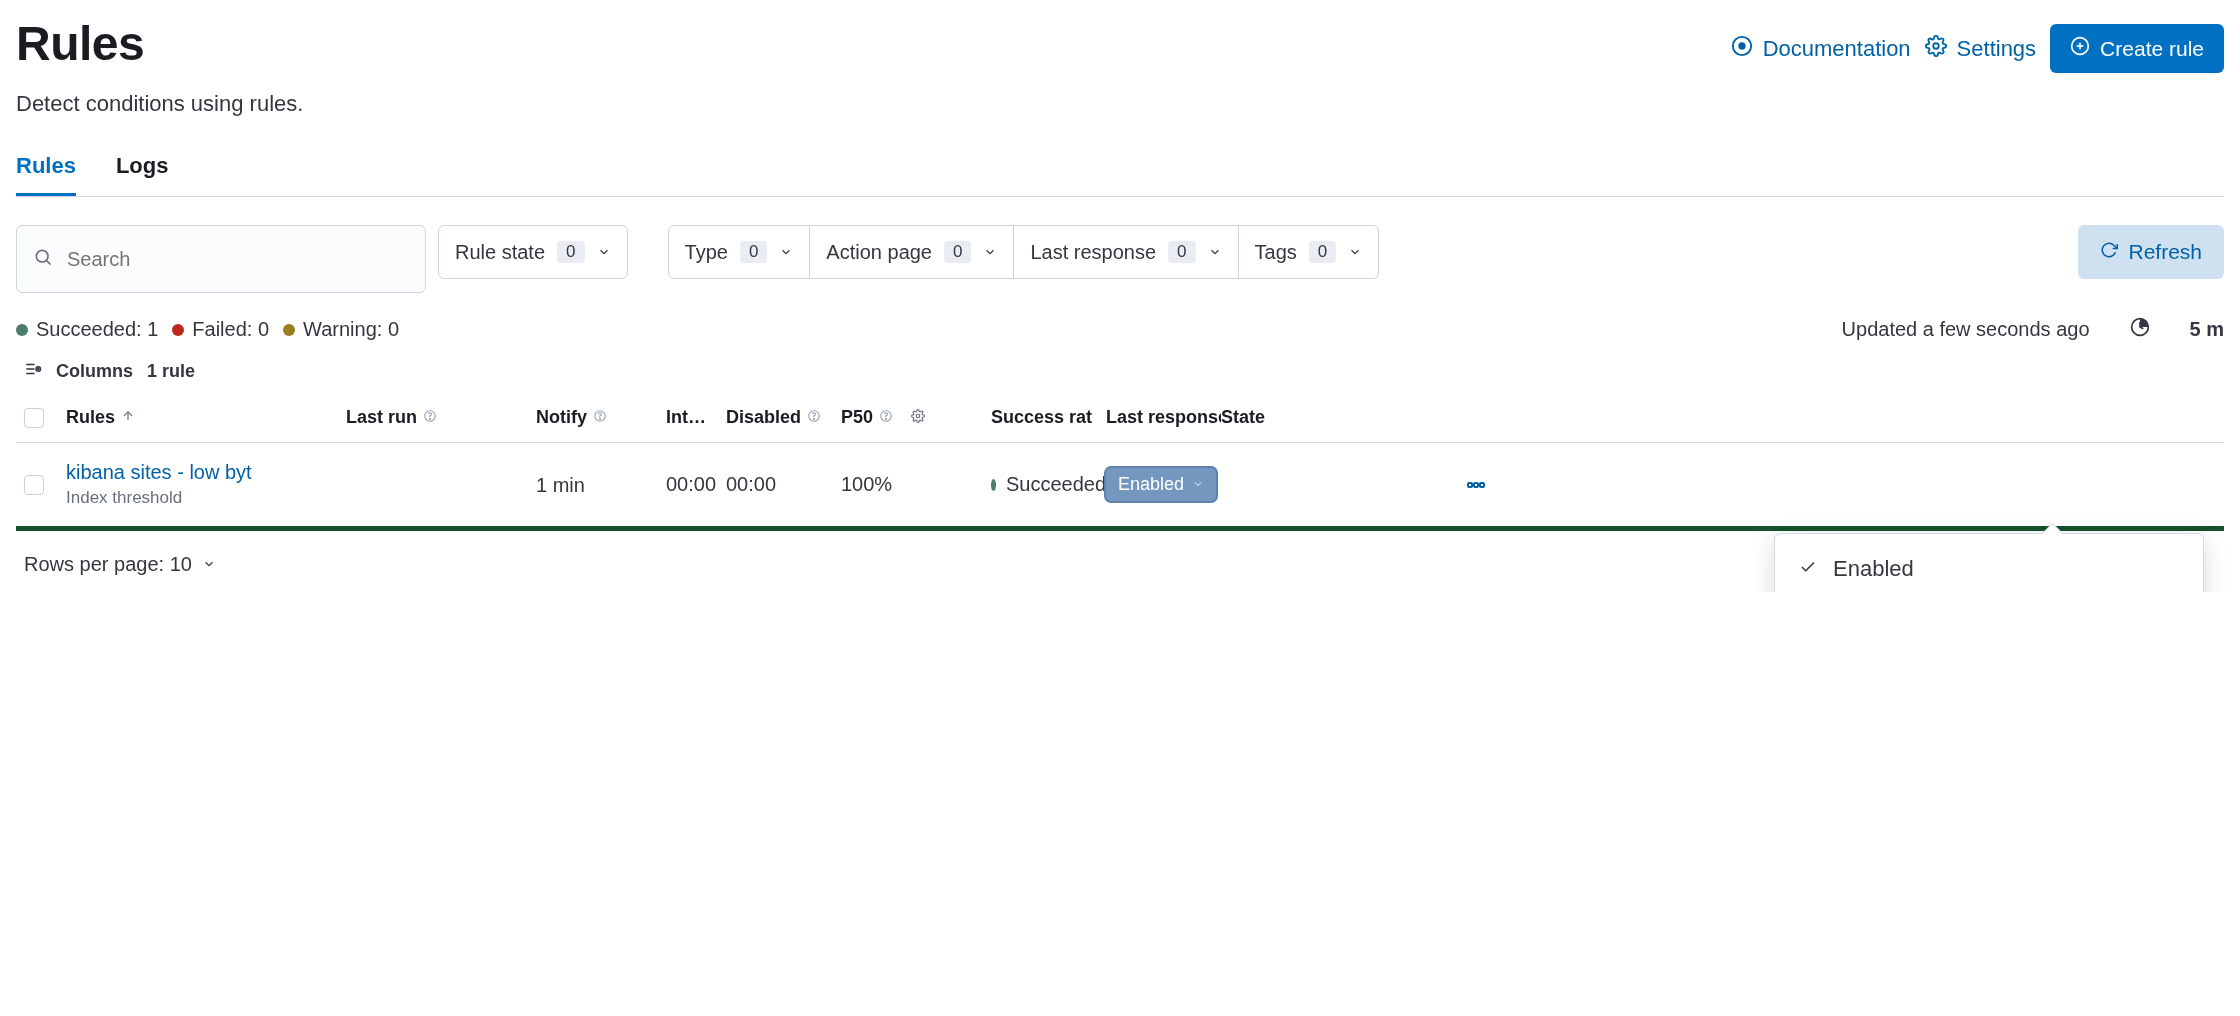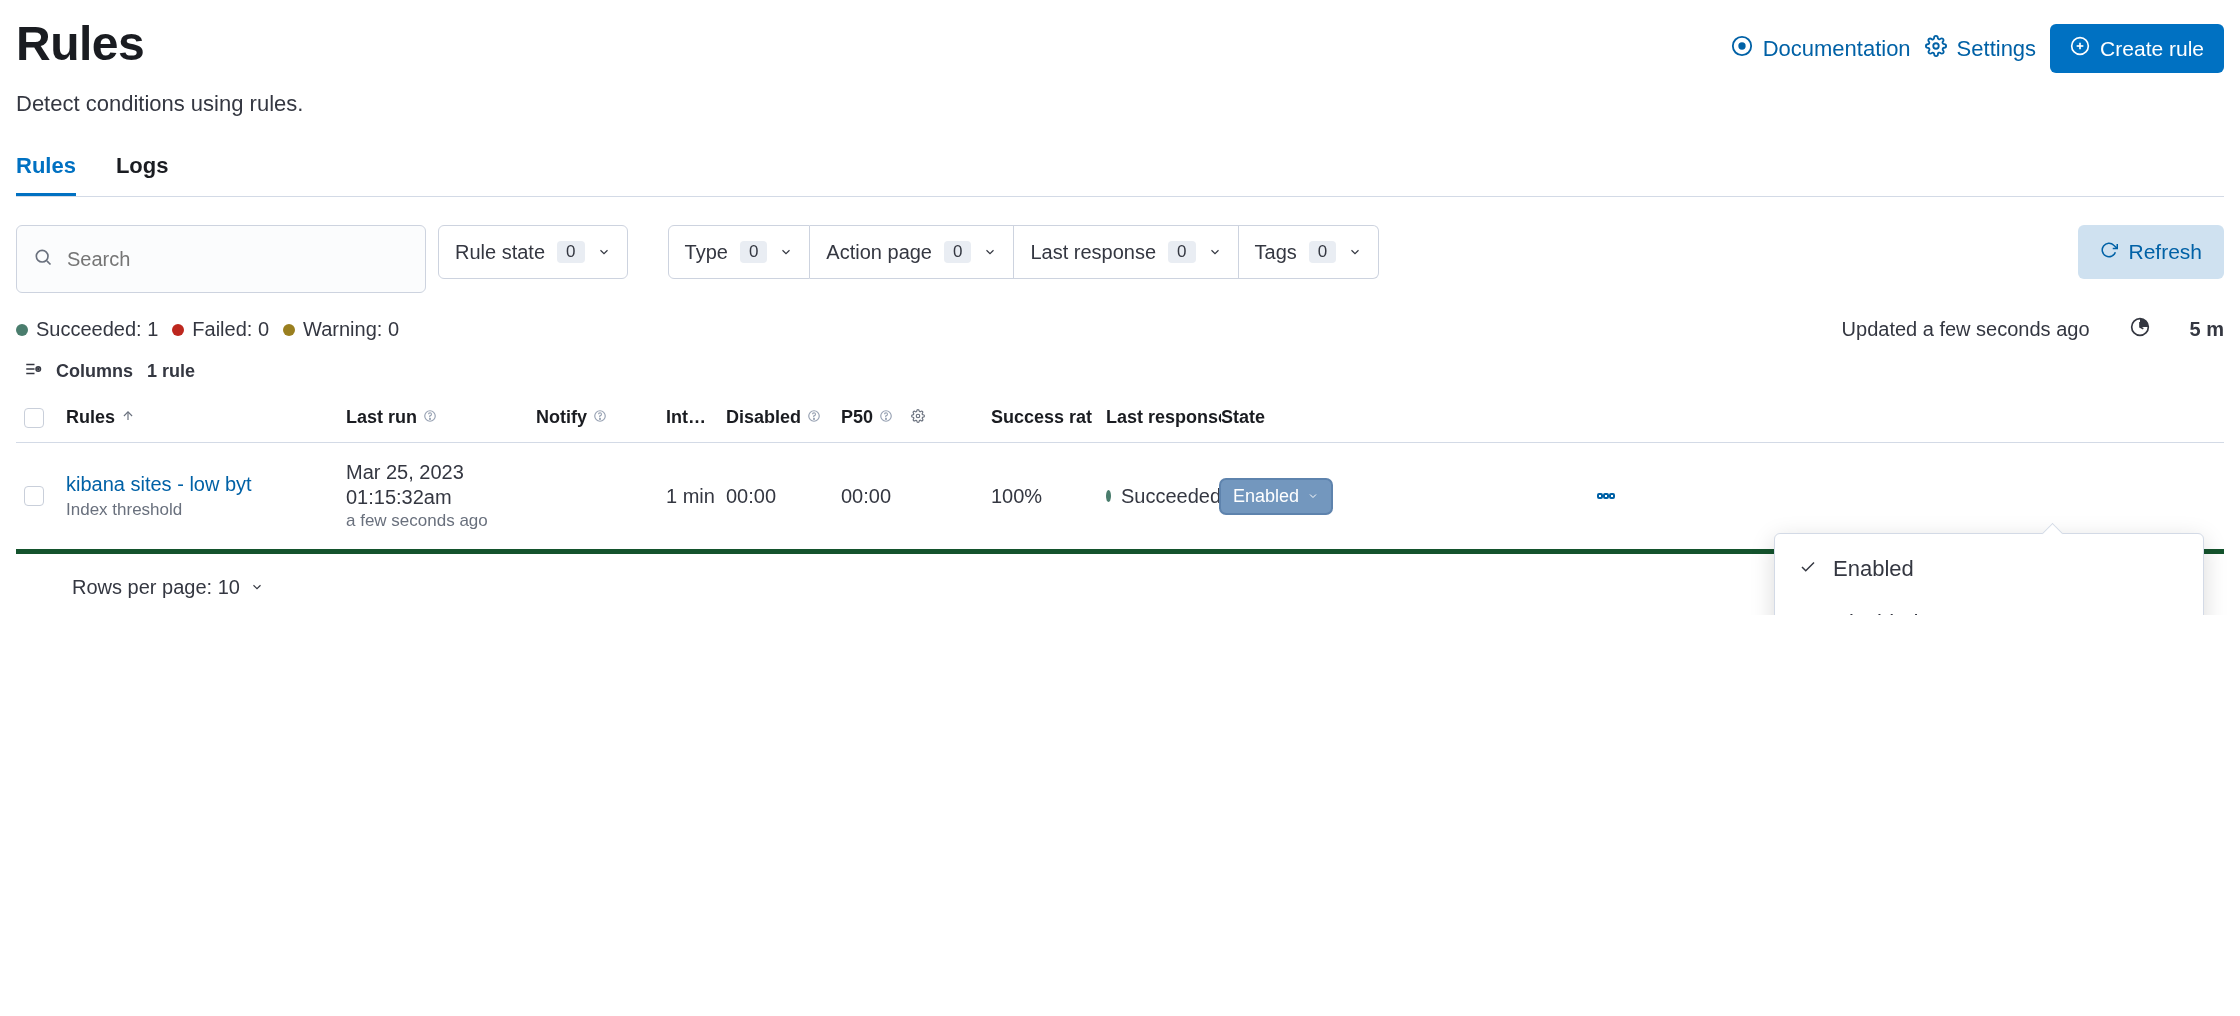--- a/index.html
+++ b/index.html
@@ -56,21 +56,21 @@
 .succ-pill { display: flex; align-items: center; gap: 10px; }
 .state-badge { background: #7397be; color: #fff; border-radius: 5px; padding: 6px 12px; font-size: 18px; font-weight: 500; display: inline-flex; align-items: center; gap: 8px; cursor: pointer; box-shadow: 0 0 0 2px #5e83ad; }
 .state-badge svg { width: 12px; height: 12px; }
 .actions-icon { color: #0061a6; cursor: pointer; display: flex; justify-content: center; }
 .actions-icon svg { width: 24px; height: 24px; }
 .popover { position: absolute; top: 90px; right: 20px; background: #fff; border: 1px solid #d3dae6; border-radius: 6px; box-shadow: 0 6px 24px rgba(0,0,0,0.15); padding: 8px 0; min-width: 430px; z-index: 10; }
 .popover::before { content: ""; position: absolute; top: -8px; left: 270px; width: 14px; height: 14px; background: #fff; border-left: 1px solid #d3dae6; border-top: 1px solid #d3dae6; transform: rotate(45deg); }
 .pop-item { display: flex; align-items: center; gap: 16px; padding: 14px 24px; font-size: 22px; color: #343741; cursor: pointer; }
 .pop-item svg { width: 18px; height: 18px; color: #343741; }
 .pop-item .check-slot { width: 18px; }
-.pager { margin-top: 22px; font-size: 20px; color: #343741; display: flex; align-items: center; gap: 10px; cursor: pointer; padding-left: 8px; margin-left: 48px; }
+.pager { margin-top: 22px; font-size: 20px; color: #343741; display: flex; align-items: center; gap: 10px; cursor: pointer; padding-left: 8px; }
 .pager svg { width: 14px; height: 14px; }
 .gear-col { color: #0061a6; }
 </style>
 </head>
 <body>
 
 <div class="page-header">
   <h1 class="page-title">Rules</h1>
   <div class="header-actions">
     <a class="link-action">
@@ -270,25 +270,20 @@
   </div>
 
   <div class="trow">
     <div class="td">
         <div class="cbx"></div>
       </div>
     <div class="td">
       <div class="rule-name">kibana sites - low byt</div>
       <div class="rule-type">Index threshold</div>
     </div>
-    <div class="td">
-      <div class="lastrun-date">Mar 25, 2023</div>
-      <div class="lastrun-time">01:15:32am</div>
-      <div class="lastrun-rel">a few seconds ago</div>
-    </div>
     <div class="td"></div>
     <div class="td" style="word-break:break-all;line-height:1.6">1 min</div>
     <div class="td">00:00</div>
     <div class="td">00:00</div>
     <div class="td">100%</div>
     <div class="td succ-pill">
       <span class="dot succ"></span>
       <span>Succeeded</span>
     </div>
     <div class="td">

